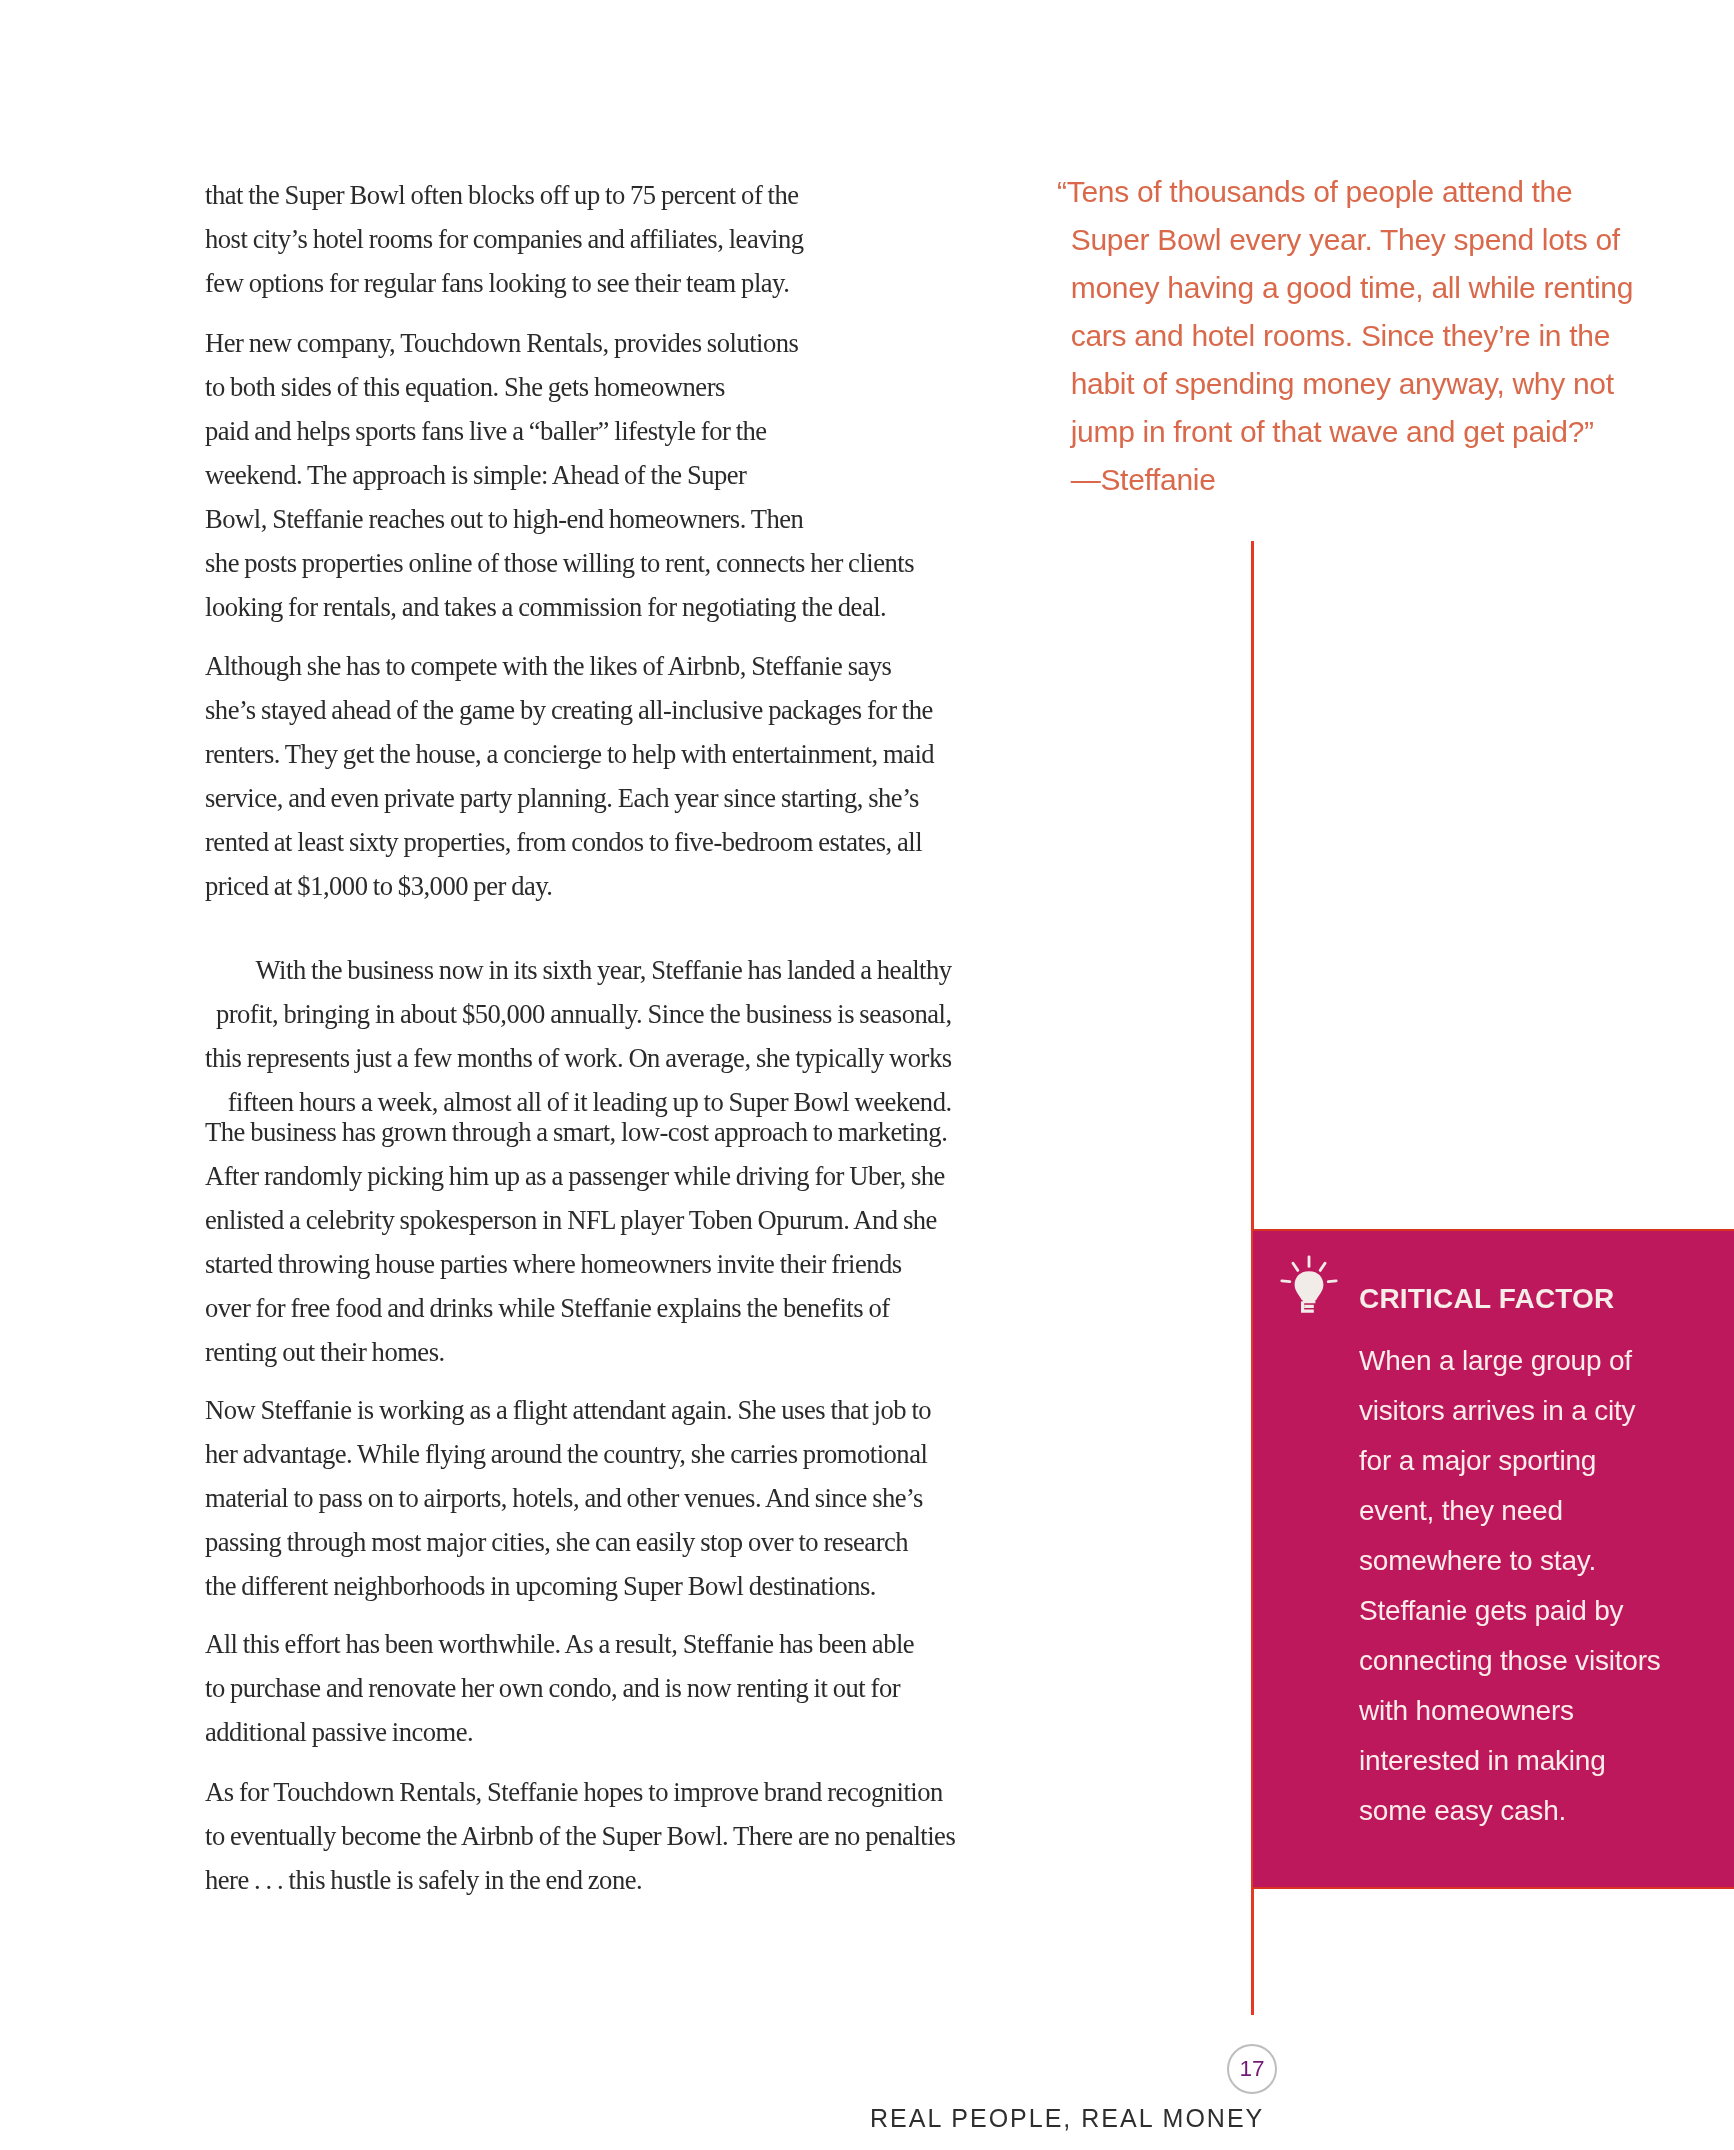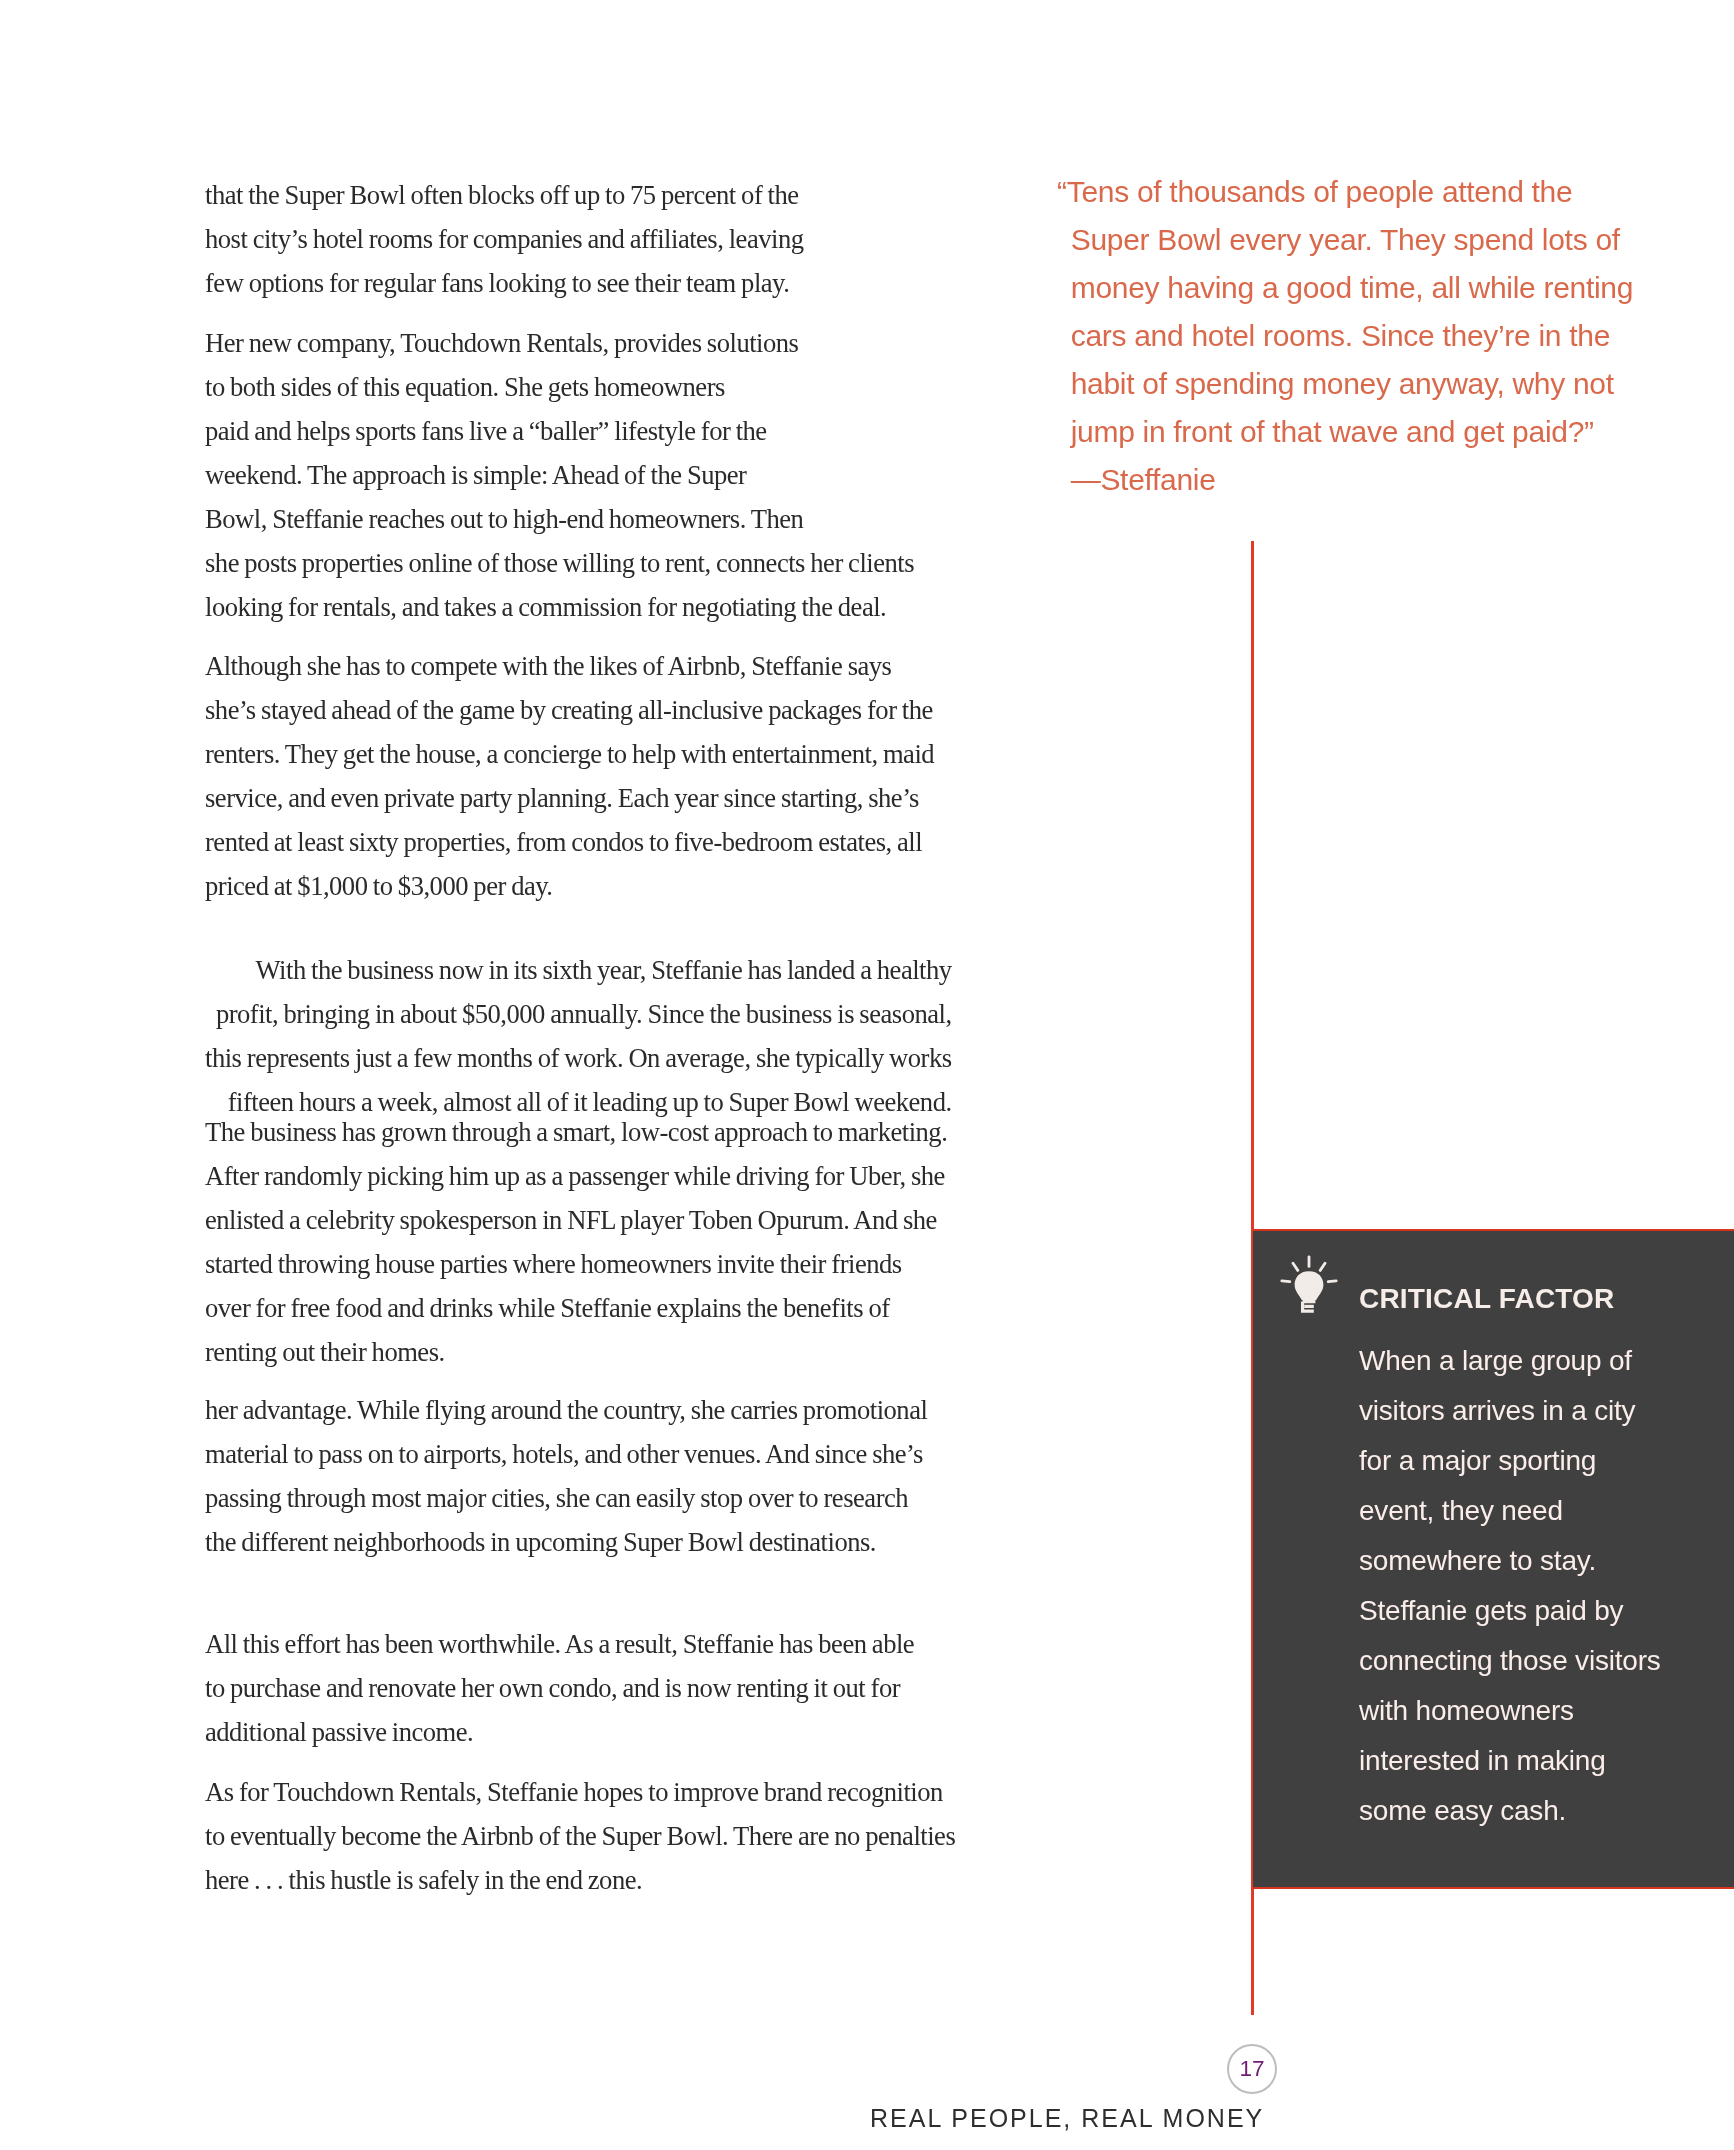--- a/index.html
+++ b/index.html
@@ -54,21 +54,21 @@
     background: #e23a24;
   }
 
   
   .cf-box {
     position: absolute;
     left: 1253px;
     top: 1229px;
     width: 482px;
     height: 656px;
-    background: #404040;
+    background: #be185d;
     border-top: 2.4px solid #d8331f;
     border-bottom: 2.4px solid #d8331f;
   }
   .cf-icon {
     position: absolute;
     left: 24px;
     top: 21px;
     width: 64px;
     height: 64px;
   }
@@ -164,20 +164,21 @@
     <p class="para" style="top:1110px;">
       <span class="line">The business has grown through a smart, low-cost approach to marketing.</span>
       <span class="line">After randomly picking him up as a passenger while driving for Uber, she</span>
       <span class="line">enlisted a celebrity spokesperson in NFL player Toben Opurum. And she</span>
       <span class="line">started throwing house parties where homeowners invite their friends</span>
       <span class="line">over for free food and drinks while Steffanie explains the benefits of</span>
       <span class="line">renting out their homes.</span>
     </p>
 
     <p class="para" style="top:1388px;">
+      <span class="line">Now Steffanie is working as a flight attendant again. She uses that job to</span>
       <span class="line">her advantage. While flying around the country, she carries promotional</span>
       <span class="line">material to pass on to airports, hotels, and other venues. And since she’s</span>
       <span class="line">passing through most major cities, she can easily stop over to research</span>
       <span class="line">the different neighborhoods in upcoming Super Bowl destinations.</span>
     </p>
 
     <p class="para" style="top:1622px;">
       <span class="line">All this effort has been worthwhile. As a result, Steffanie has been able</span>
       <span class="line">to purchase and renovate her own condo, and is now renting it out for</span>
       <span class="line">additional passive income.</span>

